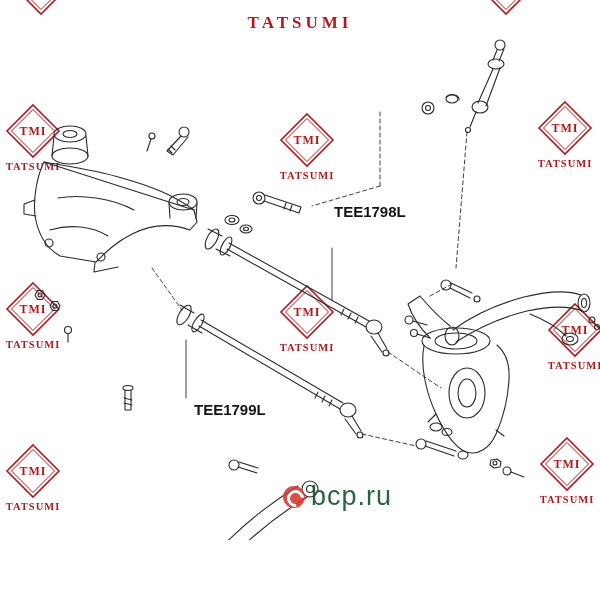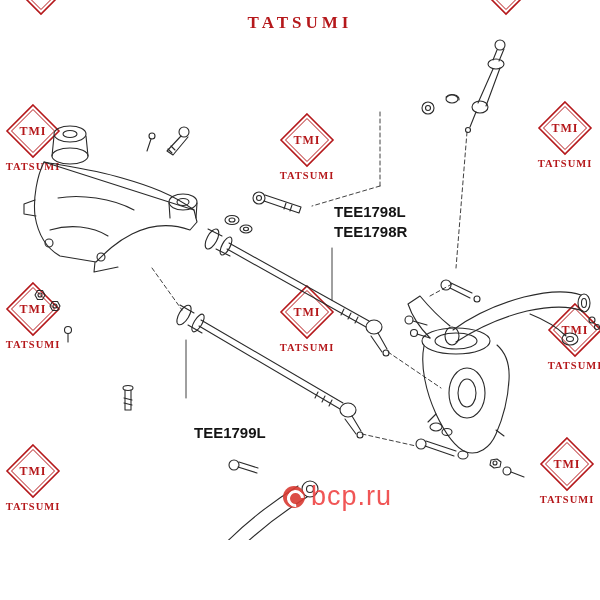--- a/index.html
+++ b/index.html
@@ -25,21 +25,21 @@
   .part-label{position:absolute;z-index:4;color:#141414;font-weight:700;font-size:15px;
       line-height:20px;font-family:"Liberation Sans",sans-serif;}
 
   
   .bcp-watermark{position:absolute;z-index:5;display:flex;align-items:center;opacity:.9;}
   .bcp-circle{position:relative;display:inline-block;width:22px;height:22px;border-radius:50%;
       background:#d93a32;margin-right:6px;}
   .bcp-circle::after{content:"";position:absolute;left:4px;top:4px;width:11px;height:11px;
       border:3px solid #ffffff;border-radius:50%;border-right-color:transparent;
       transform:rotate(40deg);}
-  .bcp-text{color:#ef4444;font-size:27px;letter-spacing:1px;
+  .bcp-text{color:#14532d;font-size:27px;letter-spacing:1px;
       font-family:"Liberation Sans",sans-serif;}
 </style>
 </head>
 <body>
 
 <div class="canvas">
 
   <div class="brand-title">TATSUMI</div>
 
   <div class="tmi-logo" style="left:1px;top:103px;">
@@ -338,24 +338,23 @@
     </g>
 
     <g stroke-width="0.9">
       <path d="M332 248 L332 300"></path>
       <path d="M186 340 L186 398"></path>
     </g>
   </svg>
 
   <div class="part-label" style="left:294px;top:202px;margin-left:40px;">
     <div>TEE1798L</div>
-    <div>TEE1798R</div>
-  </div>
-
-  <div class="part-label" style="left:194px;top:400px;margin-top:23px;">
+  </div>
+
+  <div class="part-label" style="left:194px;top:400px;">
     <div>TEE1799L</div>
   </div>
 
   <div class="bcp-watermark" style="left:283px;top:481px;">
     <span class="bcp-circle"></span>
     <span class="bcp-text">bcp.ru</span>
   </div>
 
 </div>
 

